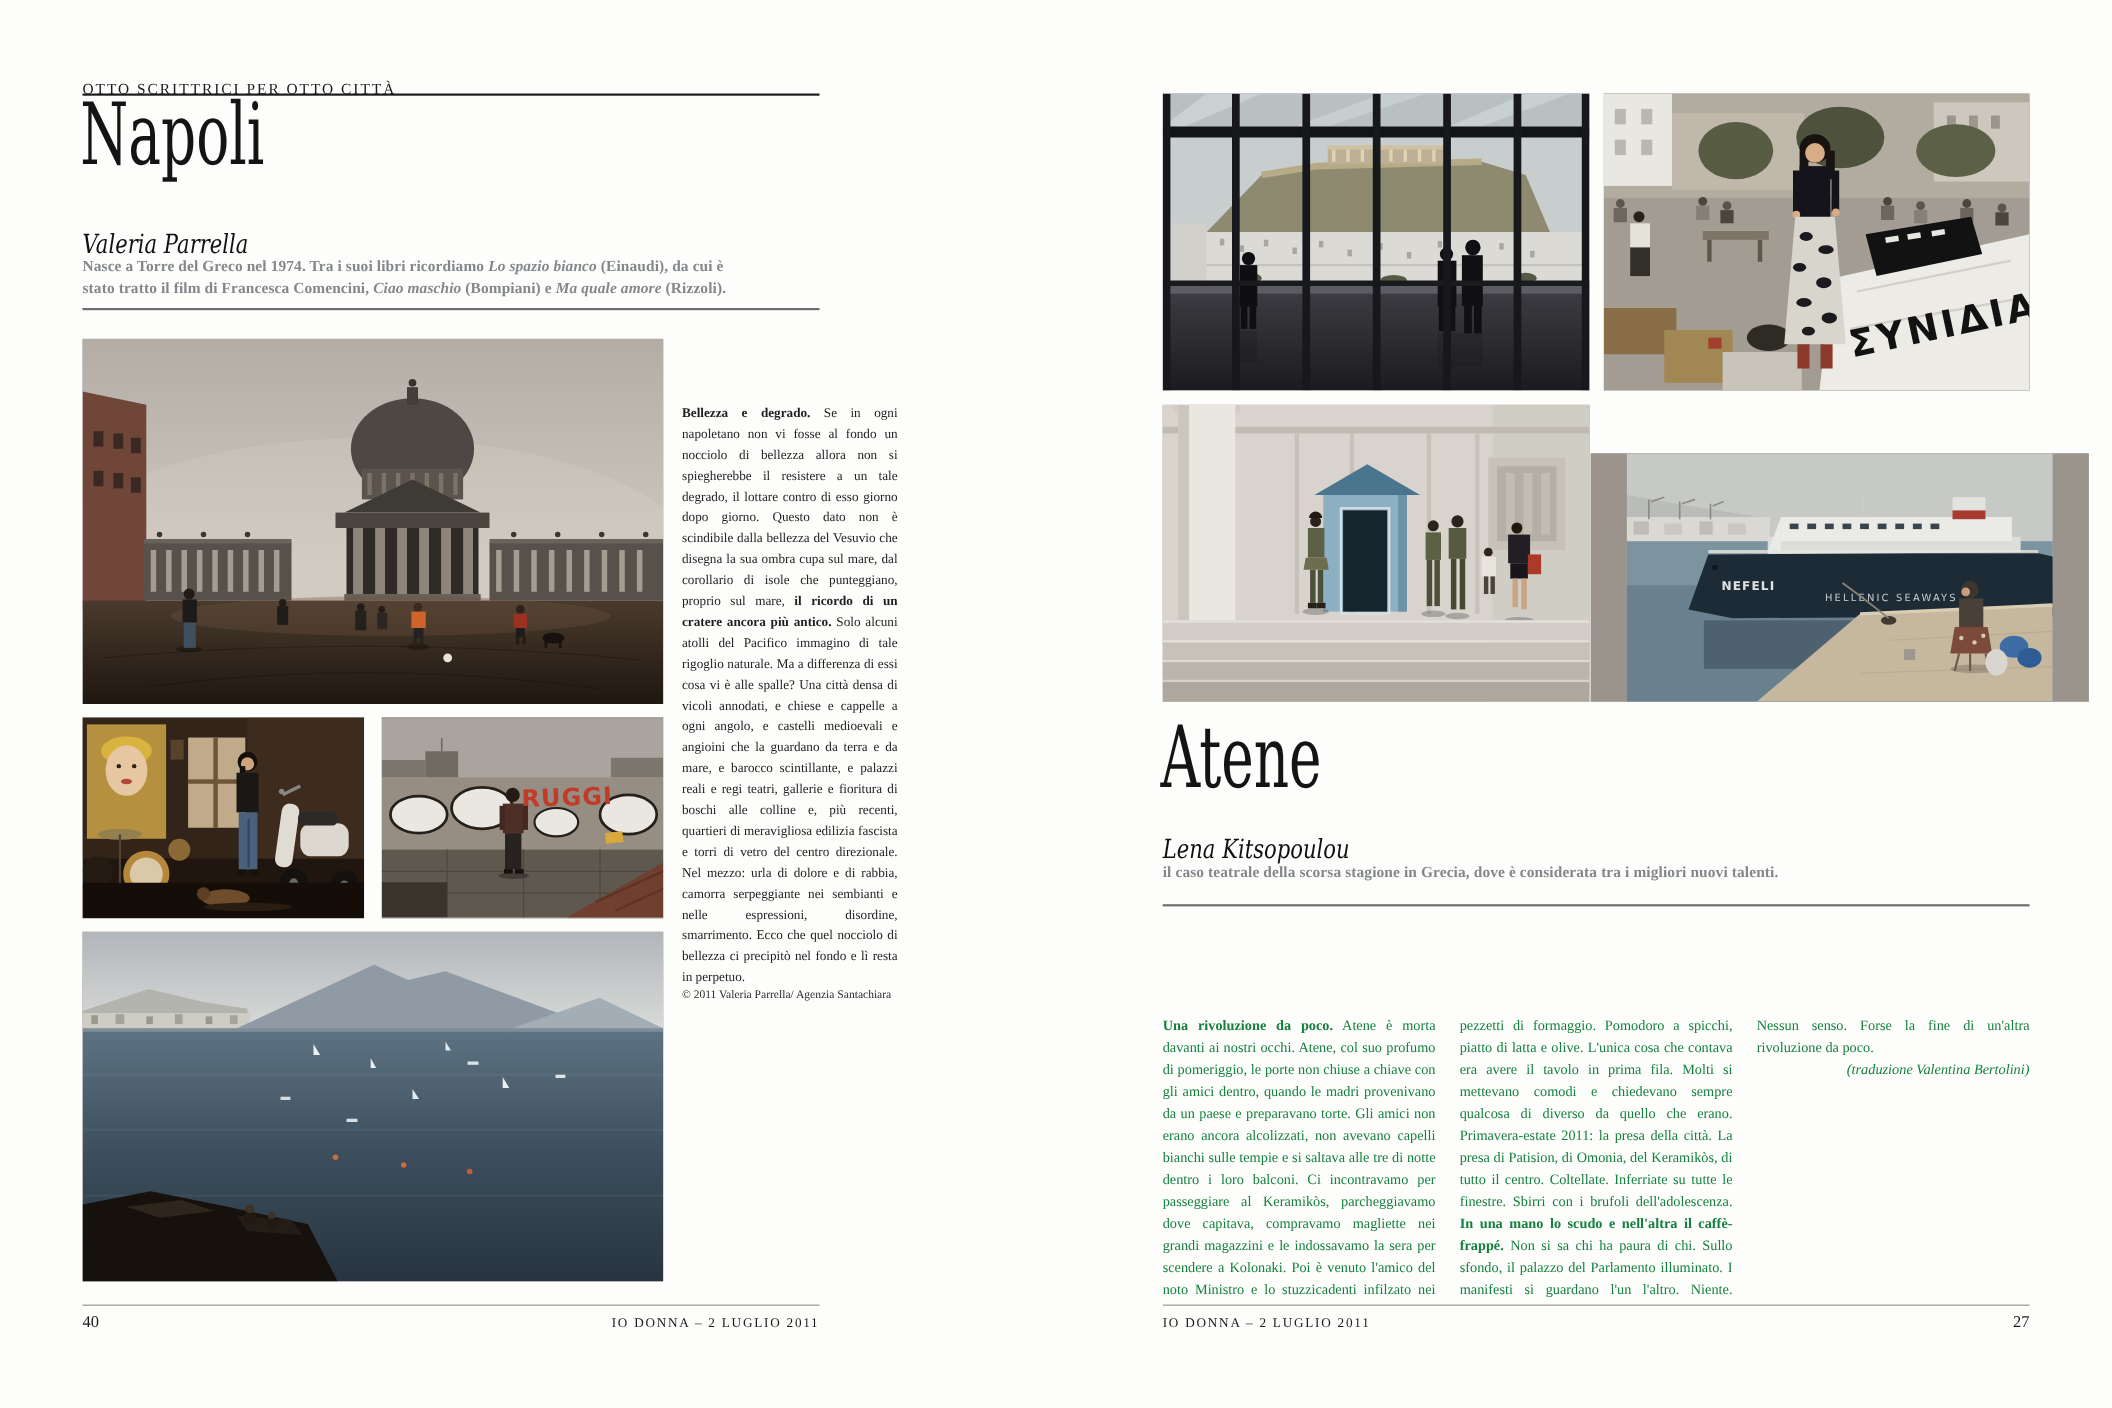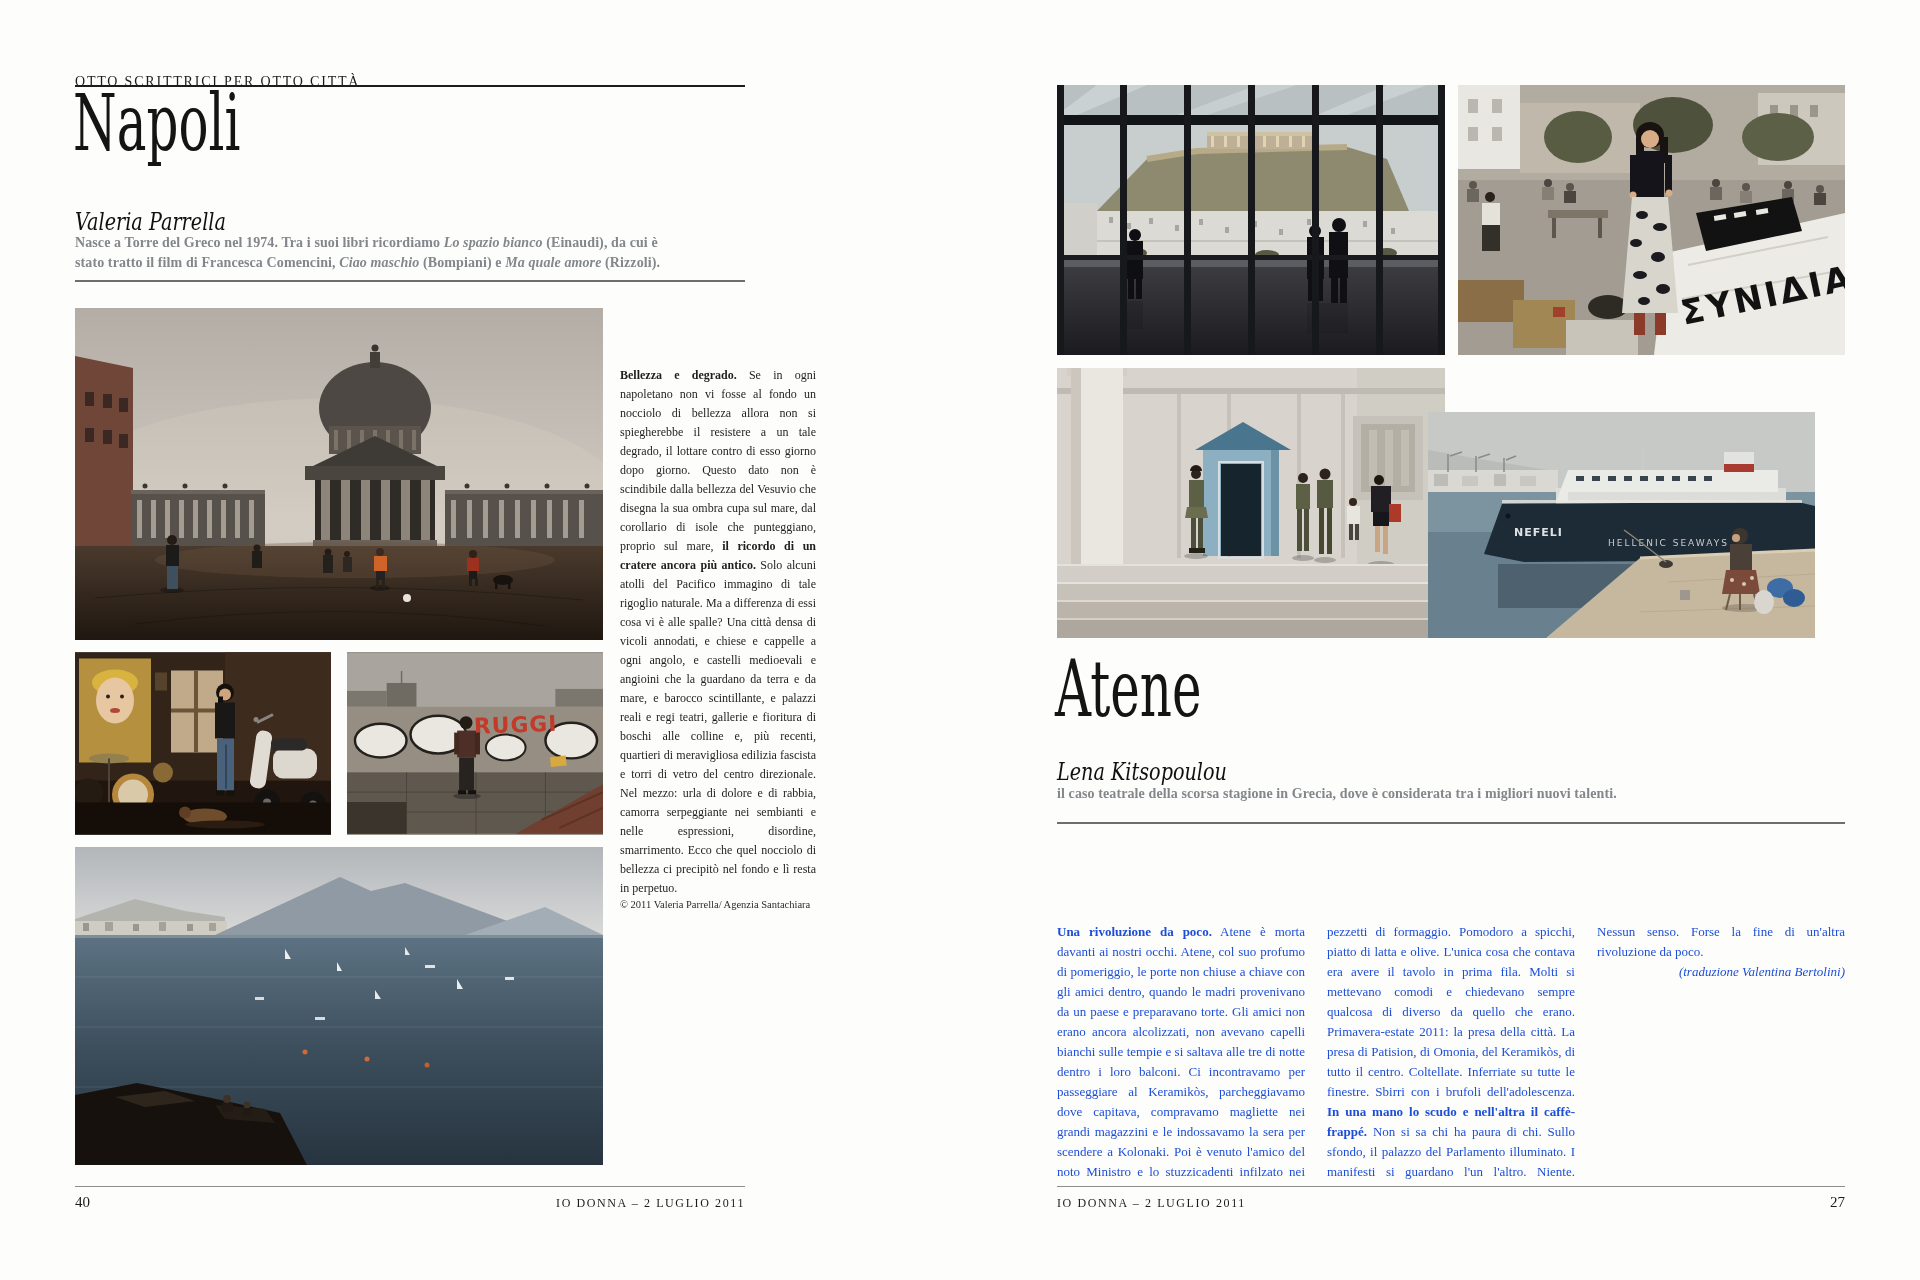--- a/index.html
+++ b/index.html
@@ -17,21 +17,21 @@
               line-height:1;color:#141414;transform:scaleX(.64);transform-origin:0 0;white-space:nowrap;}
   .author{font-family:"DejaVu Serif",serif;font-style:italic;font-size:24px;color:#101010;
           transform:scaleX(.8);transform-origin:0 0;white-space:nowrap;}
   .bio{font-weight:bold;font-size:14px;line-height:20px;color:#83878b;white-space:nowrap;letter-spacing:.1px;}
   .bio .it{font-style:italic;}
   .body-col{font-size:12px;line-height:19px;text-align:justify;color:#1e1e1e;}
   .body-col p,.article-cols p{margin:0;}
   .lead,.bold-phrase{font-weight:bold;}
   .credit{font-size:10.5px;line-height:14px;margin-top:3px;color:#2b2b2b;text-align:left;}
   .article-cols{column-count:3;column-gap:22px;column-fill:auto;overflow:hidden;
-                font-size:13px;line-height:20px;text-align:justify;color:#1d4ed8;}
+                font-size:13px;line-height:20px;text-align:justify;color:#15803d;}
   .translation{text-align:right;font-style:italic;}
   .footer-row{position:absolute;display:flex;justify-content:space-between;align-items:baseline;}
   .page-num{font-size:15px;color:#1b1b1b;font-family:Liberation Serif, serif;}
   .footer-mag{font-size:12px;letter-spacing:1.6px;color:#1b1b1b;white-space:nowrap;}
   figure{position:absolute;margin:0;overflow:hidden;background:#9a948c;}
   figure svg{display:block;width:100%;height:100%;}
 </style>
 </head>
 <body>
 
@@ -494,21 +494,21 @@
         <rect x="0" y="196" width="388" height="2" fill="#e5e2dc"></rect>
         <rect x="0" y="214" width="388" height="18" fill="#c6c1b9"></rect>
         <rect x="0" y="214" width="388" height="2" fill="#e5e2dc"></rect>
         <rect x="0" y="232" width="388" height="18" fill="#bab4ab"></rect>
         <rect x="0" y="232" width="388" height="2" fill="#ddd9d2"></rect>
         <rect x="0" y="250" width="388" height="20" fill="#aea79d"></rect>
         <rect x="0" y="250" width="388" height="2" fill="#d5d1c9"></rect>
       </svg>
     </figure>
 
-    <figure style="left:468px;top:412px;width:387px;height:226px">
+    <figure style="left:486px;top:412px;width:453px;height:226px">
       <svg viewBox="0 0 387 226">
         <rect width="387" height="226" fill="#c7c9c7"></rect>
         <polygon points="0,38 45,46 120,58 120,62 0,62" fill="#b7bab6" opacity=".85"></polygon>
         <rect x="0" y="58" width="130" height="24" fill="#d9d8d3"></rect>
         <rect x="6" y="62" width="14" height="12" fill="#bdbcb7"></rect>
           <rect x="34" y="64" width="16" height="10" fill="#c8c7c2"></rect>
         <rect x="66" y="62" width="12" height="12" fill="#bdbcb7"></rect>
           <rect x="92" y="64" width="16" height="10" fill="#c8c7c2"></rect>
         <path d="M20,60 L20,42 M22,44 L34,40 M48,60 L48,44 M50,46 L62,42 M76,60 L76,46 M78,48 L88,44" stroke="#8b8b87" stroke-width="1.5" fill="none"></path>
         <rect x="0" y="80" width="387" height="146" fill="#7c94a0"></rect>

